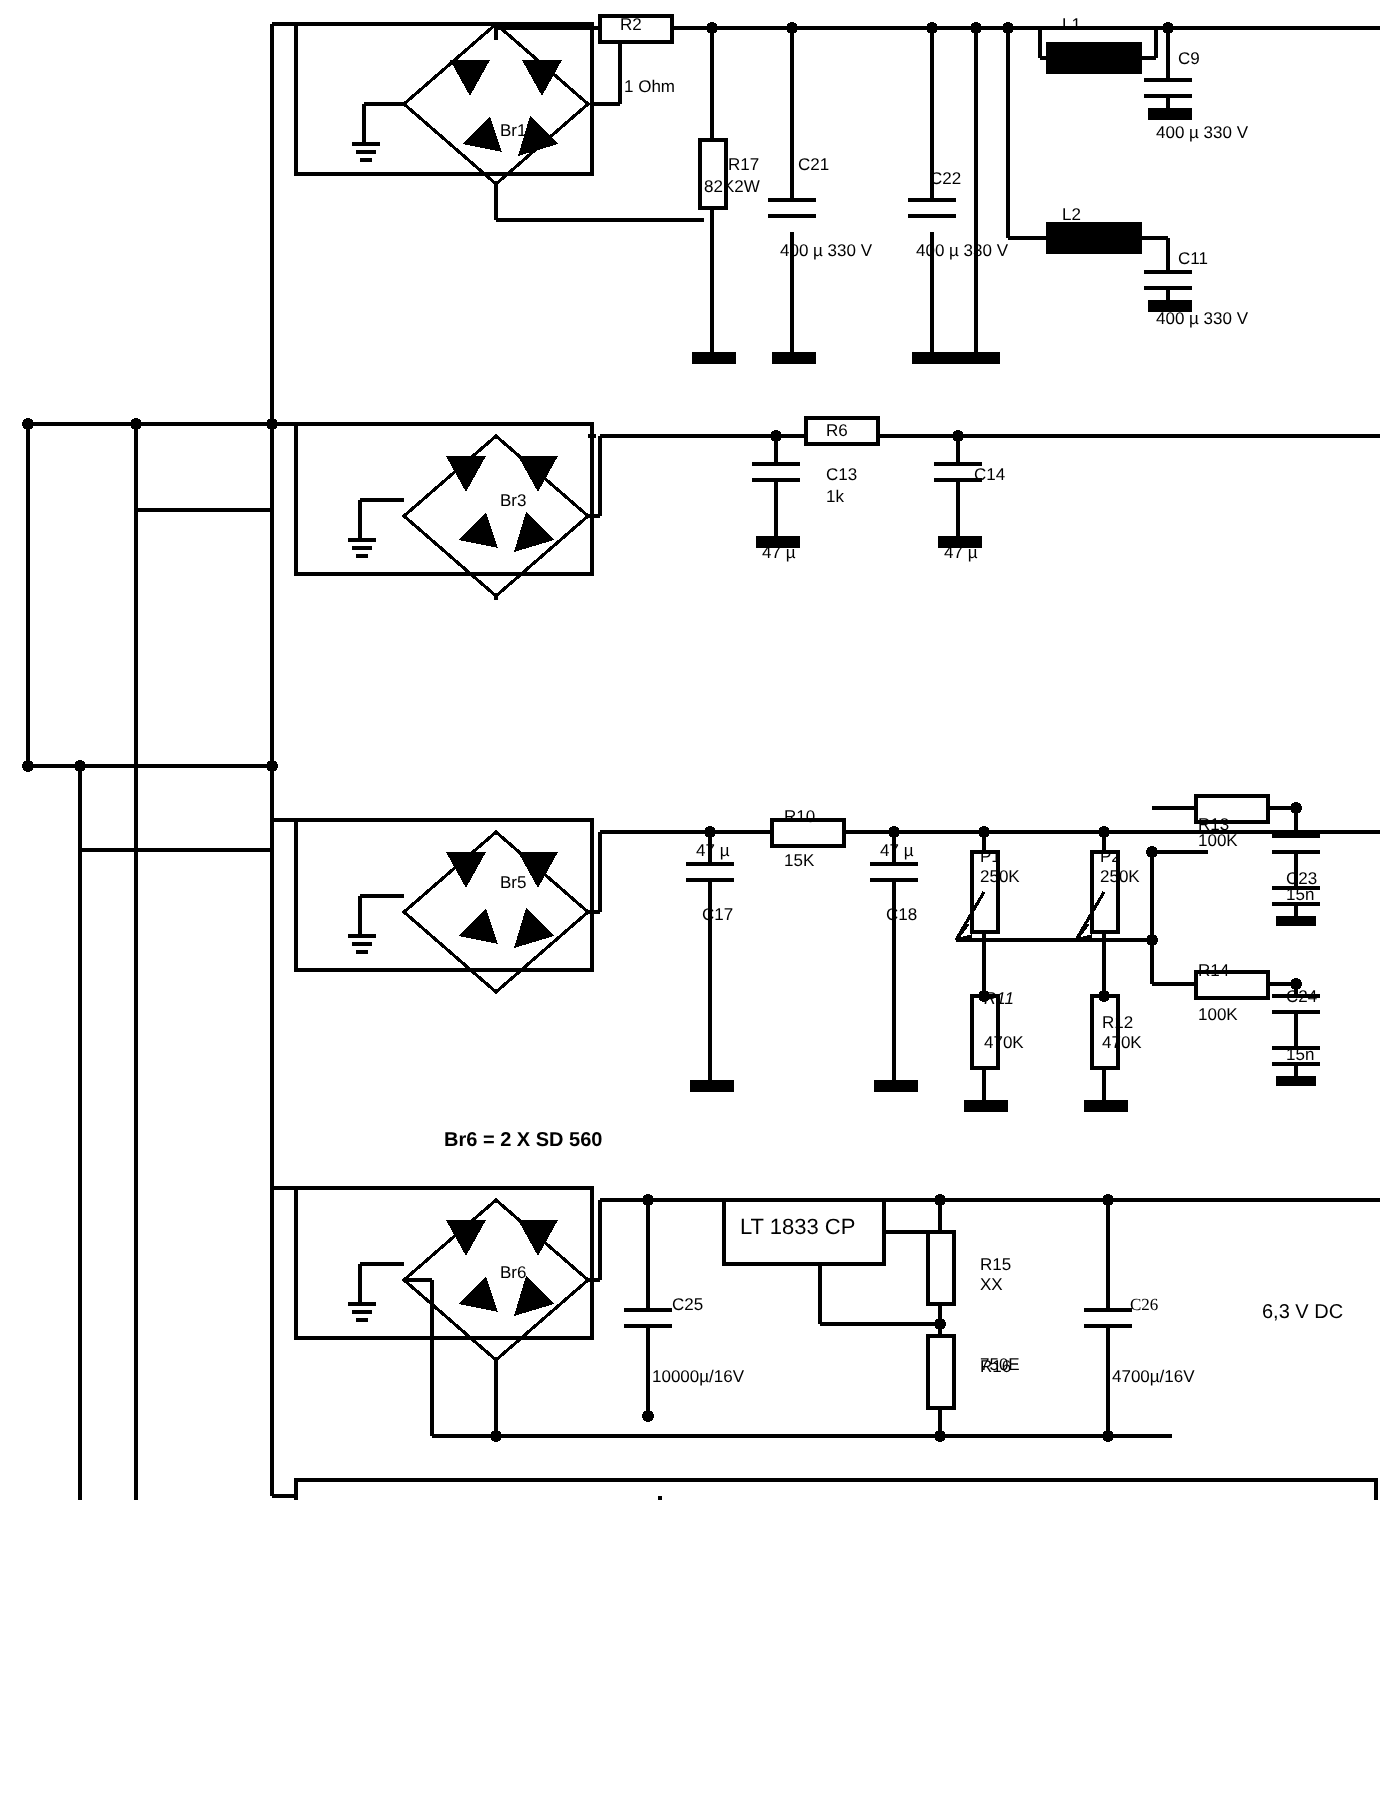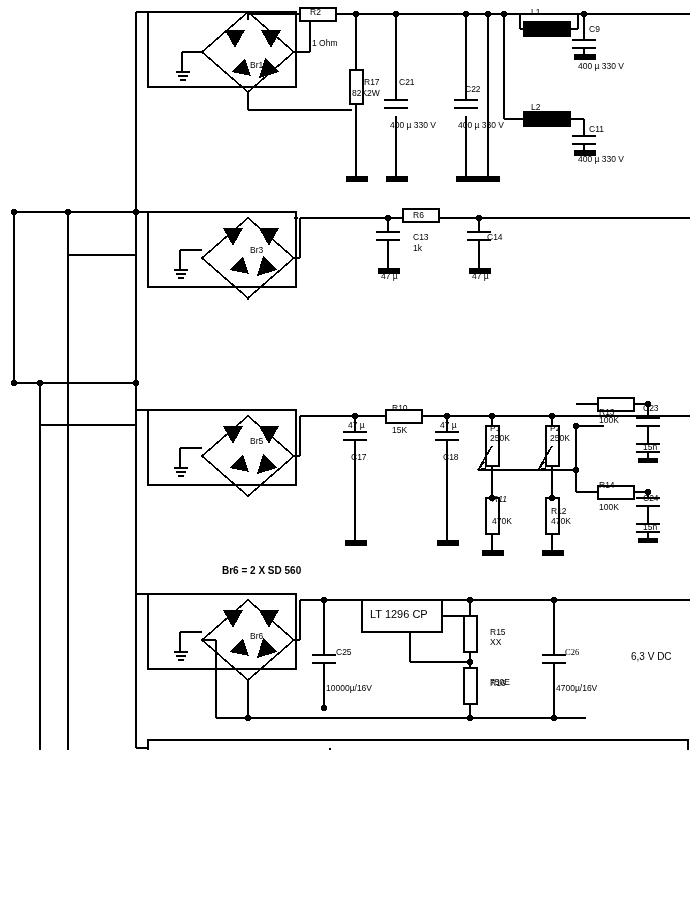--- a/index.html
+++ b/index.html
@@ -364,29 +364,29 @@
       <div class="lbl " style="left: 490px; top: 424px;">P1</div>
       <div class="lbl " style="left: 490px; top: 434px;">250K</div>
       <div class="lbl " style="left: 550px; top: 424px;">P2</div>
       <div class="lbl " style="left: 550px; top: 434px;">250K</div>
       <div class="lbl " style="left: 492px; top: 495px; font-style: italic;">R11</div>
       <div class="lbl " style="left: 492px; top: 517px;">470K</div>
       <div class="lbl " style="left: 551px; top: 507px;">R12</div>
       <div class="lbl " style="left: 551px; top: 517px;">470K</div>
       <div class="lbl " style="left: 599px; top: 408px; text-decoration: underline;">R13</div>
       <div class="lbl " style="left: 599px; top: 416px;">100K</div>
-      <div class="lbl " style="left: 643px; top: 404px;">C23</div>
+      <div class="lbl " style="left: 643px; top: 435px;">C23</div>
       <div class="lbl " style="left: 643px; top: 443px;">15n</div>
       <div class="lbl " style="left: 599px; top: 481px;">R14</div>
       <div class="lbl " style="left: 599px; top: 503px;">100K</div>
       <div class="lbl " style="left: 643px; top: 494px;">C24</div>
       <div class="lbl " style="left: 643px; top: 523px;">15n</div>
       <div class="lbl med b" style="left: 222px; top: 566px;">Br6 = 2 X SD 560</div>
       <div class="lbl " style="left: 250px; top: 632px;">Br6</div>
-      <div class="lbl big" style="left: 370px; top: 609px;">LT 1296 CP</div>
+      <div class="lbl big" style="left: 370px; top: 609px;">LT 1833 CP</div>
       <div class="lbl " style="left: 336px; top: 648px;">C25</div>
       <div class="lbl " style="left: 326px; top: 684px;">10000µ/16V</div>
       <div class="lbl " style="left: 490px; top: 628px;">R15</div>
       <div class="lbl " style="left: 490px; top: 638px;">XX</div>
       <div class="lbl " style="left: 490px; top: 679px;">R16</div>
       <div class="lbl " style="left: 490px; top: 678px;">750E</div>
       <div class="lbl " style="left: 565px; top: 648px; font-family: Liberation Serif, serif;">C26</div>
       <div class="lbl " style="left: 556px; top: 684px;">4700µ/16V</div>
       <div class="lbl med" style="left: 631px; top: 652px;">6,3 V DC</div>
     </div>

